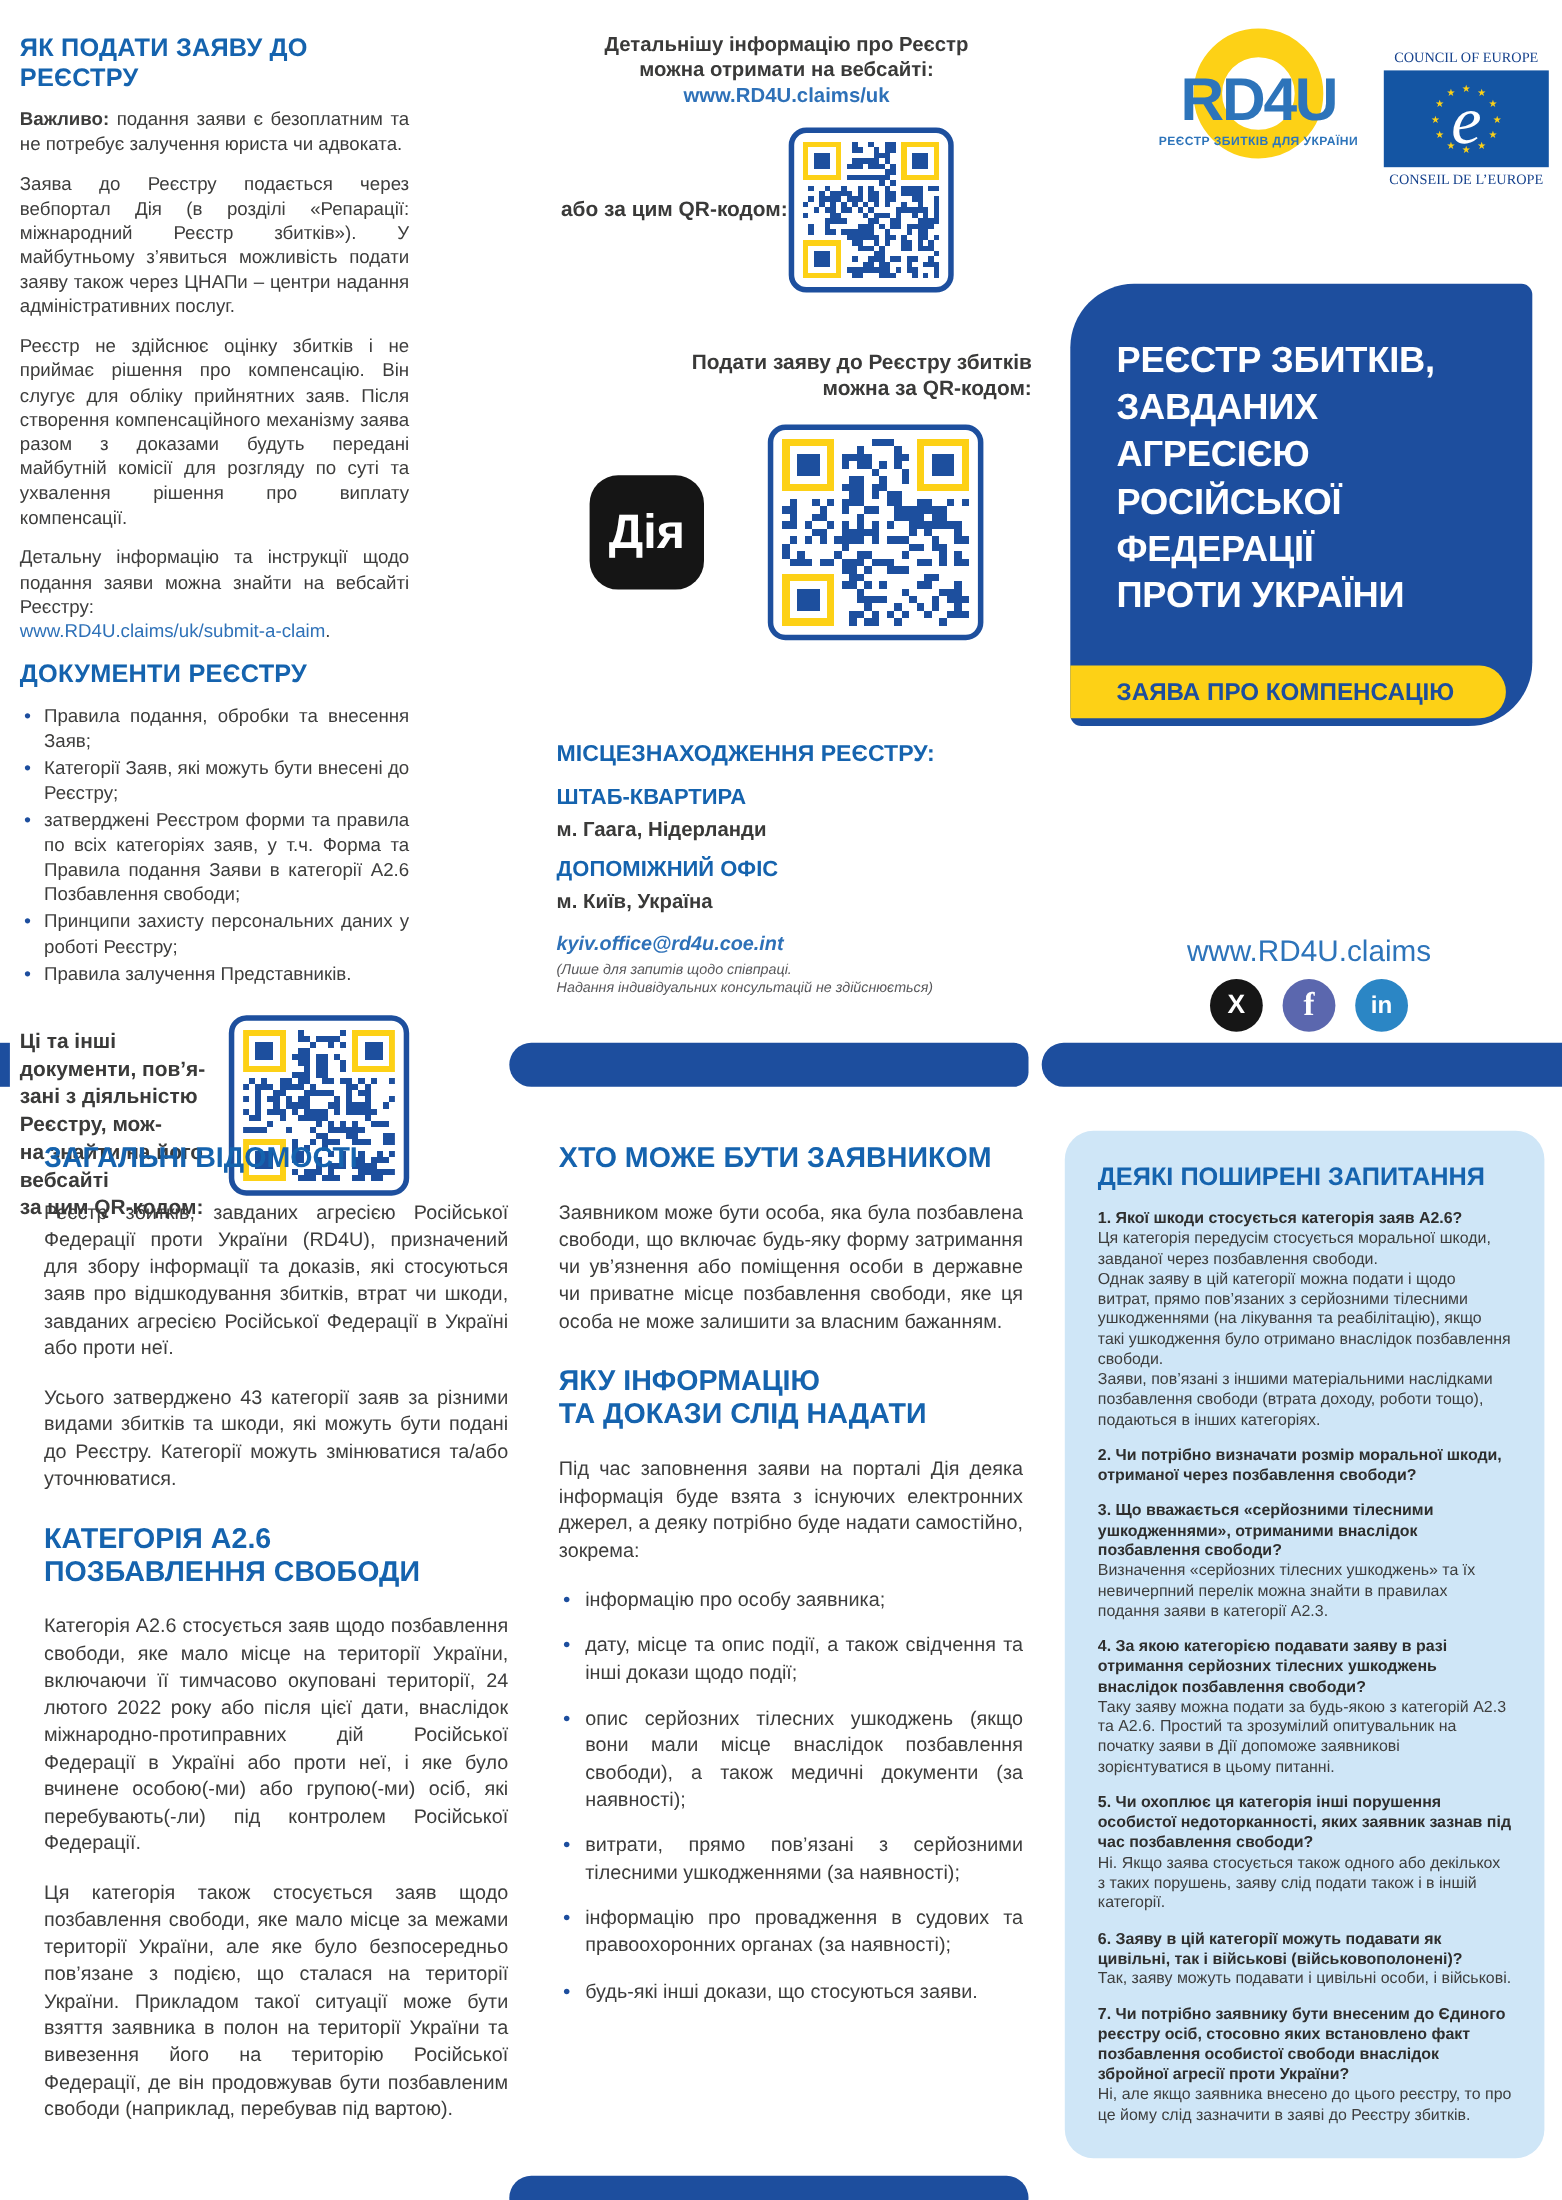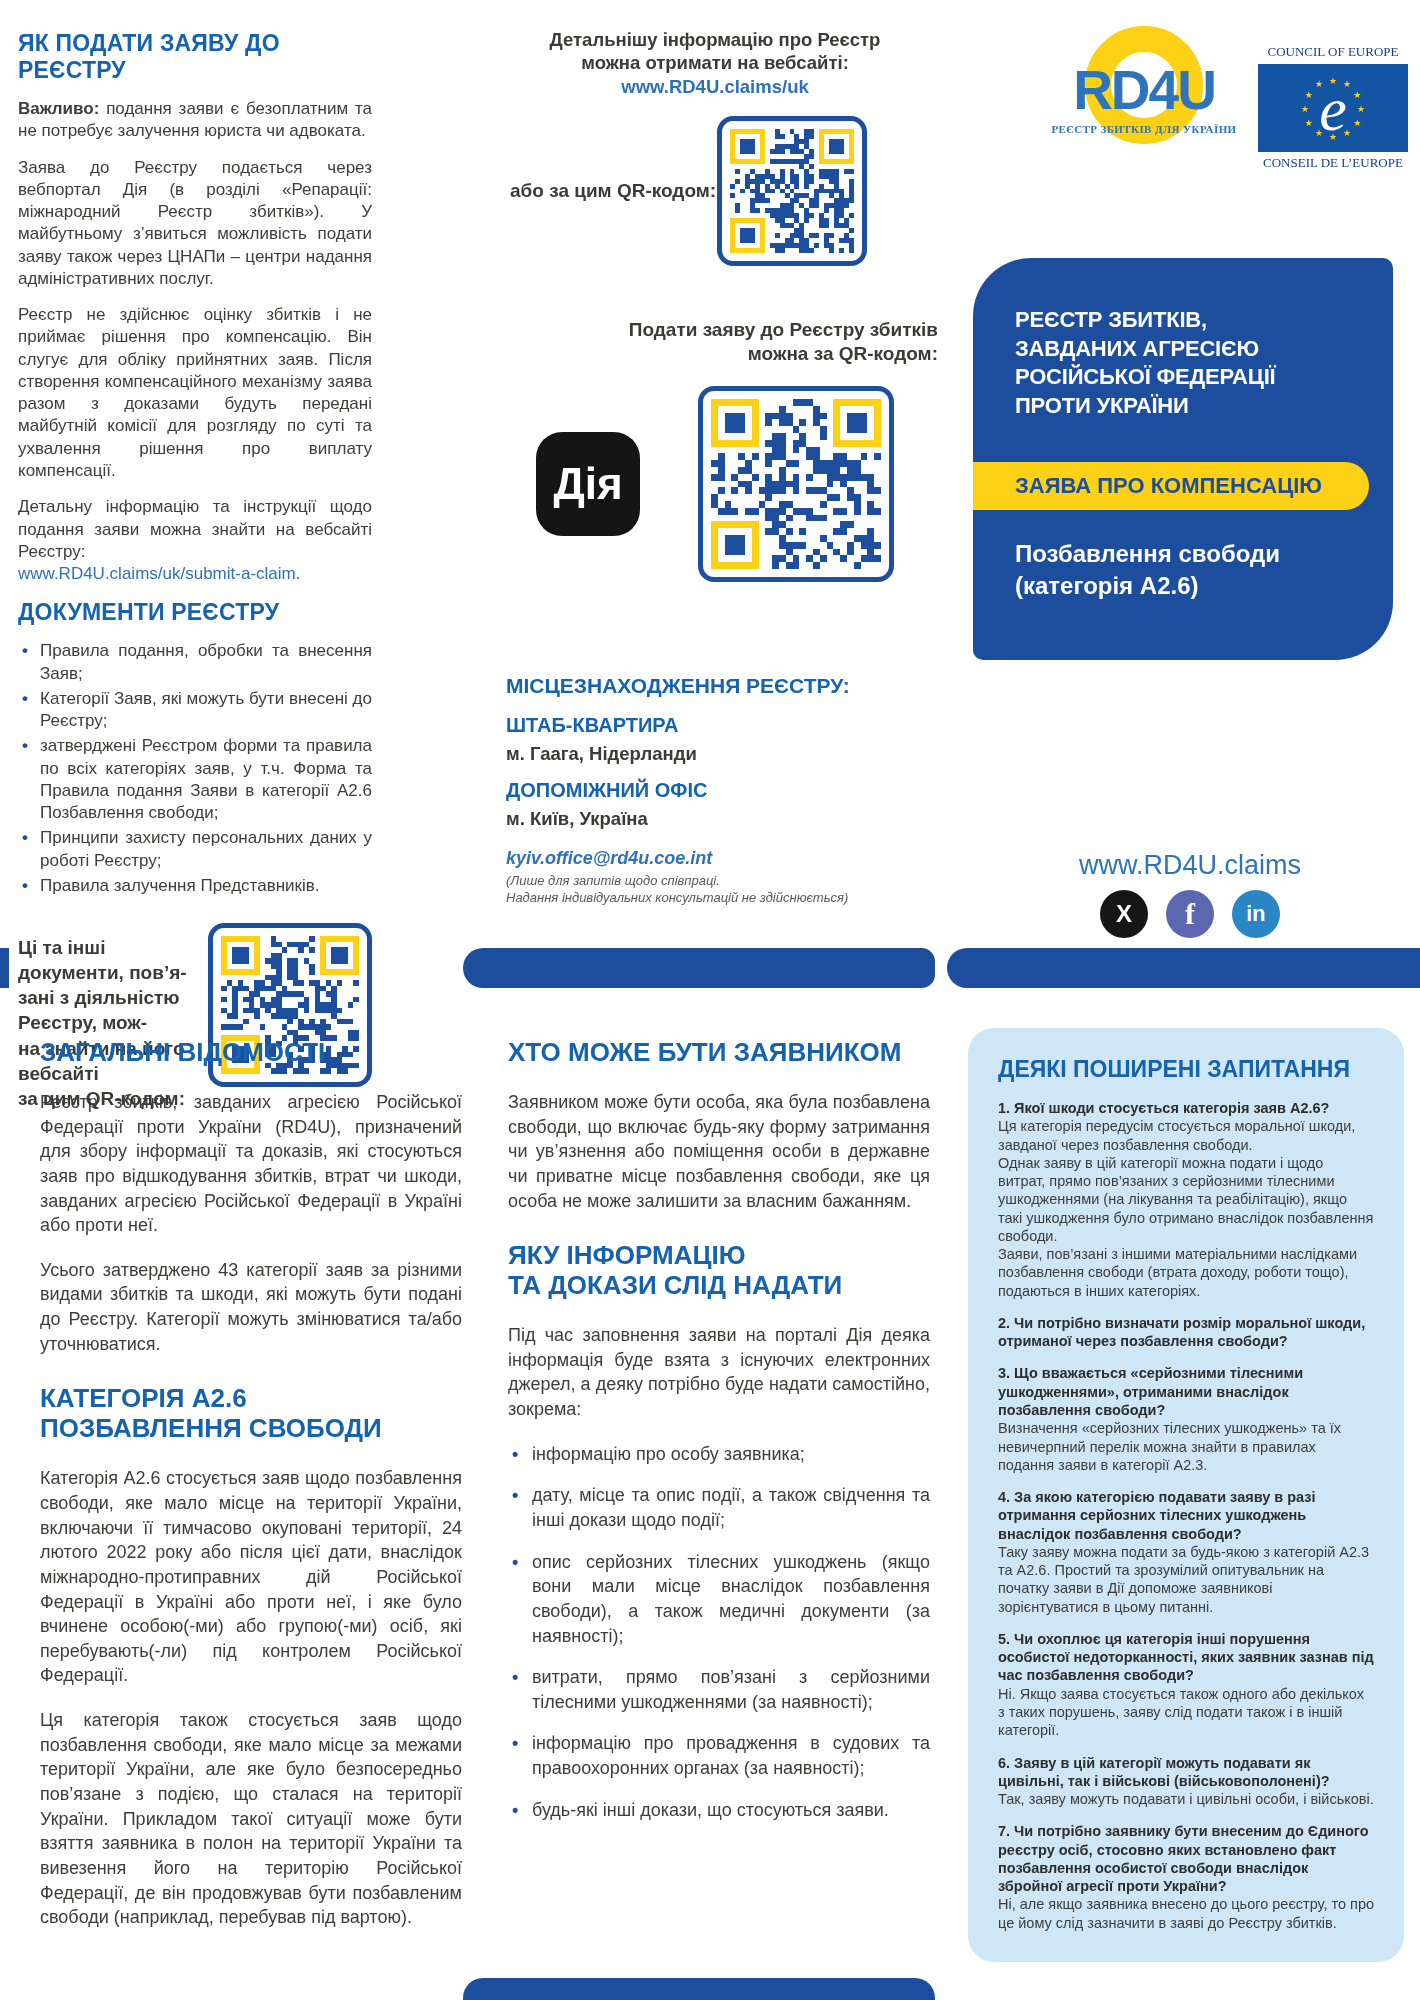--- a/index.html
+++ b/index.html
@@ -43,25 +43,25 @@
   .loc-email{display:block;font-size:18px;font-weight:bold;font-style:italic;margin-top:18px;}
   .loc-note{font-size:13px;font-style:italic;color:#57575a;line-height:1.3;margin-top:4px;}
 
   
   #col3{position:absolute;left:965px;top:18px;width:450px;height:940px;}
   .rd4u-logo{position:absolute;left:68px;top:0;width:222px;height:150px;}
   .rd4u-ring{position:absolute;left:52px;top:8px;width:118px;height:118px;border:26px solid #fdd116;border-radius:50%;}
   .rd4u-text{position:absolute;left:0;top:40px;width:222px;text-align:center;font-size:55px;font-weight:bold;
              color:#2d74ba;letter-spacing:-2px;}
   .rd4u-tagline{position:absolute;left:0;top:105px;width:222px;text-align:center;font-size:11px;font-weight:bold;
-                color:#2d74ba;letter-spacing:.4px;font-family:Liberation Serif, serif;}
+                color:#2d74ba;letter-spacing:.4px;}
   .coe-logo{position:absolute;left:288px;top:14px;width:160px;height:140px;}
   .cover-box{position:absolute;left:8px;top:240px;width:420px;height:402px;background:#1d4e9e;
              border-radius:58px 10px 58px 10px;padding:48px 28px 0 42px;}
-  .cover-title{color:#fff;font-size:22px;font-weight:bold;line-height:1.3;letter-spacing:-.2px;}
+  .cover-title{color:#fff;font-size:33px;font-weight:bold;line-height:1.3;letter-spacing:-.2px;}
   .badge{margin-left:-42px;margin-top:42px;width:396px;height:48px;background:#fdd116;border-radius:0 26px 26px 0;
          display:flex;align-items:center;padding-left:42px;color:#1d4e9e;font-size:22px;font-weight:bold;}
   .cover-sub{color:#fff;font-size:24px;font-weight:bold;line-height:1.3;margin-top:28px;}
   .site-link{position:absolute;left:0;top:832px;width:100%;text-align:center;font-size:27px;color:#2d74ba;}
   .social-row{position:absolute;left:0;top:872px;width:100%;display:flex;justify-content:center;gap:18px;}
   .social{width:48px;height:48px;border-radius:50%;display:flex;align-items:center;justify-content:center;
           color:#fff;font-weight:bold;font-size:24px;}
   .social.x{background:#161616;}
   .social.facebook{background:#5b67ae;font-size:30px;font-family:"Liberation Serif",serif;}
   .social.linkedin{background:#2b86c5;font-size:22px;}

